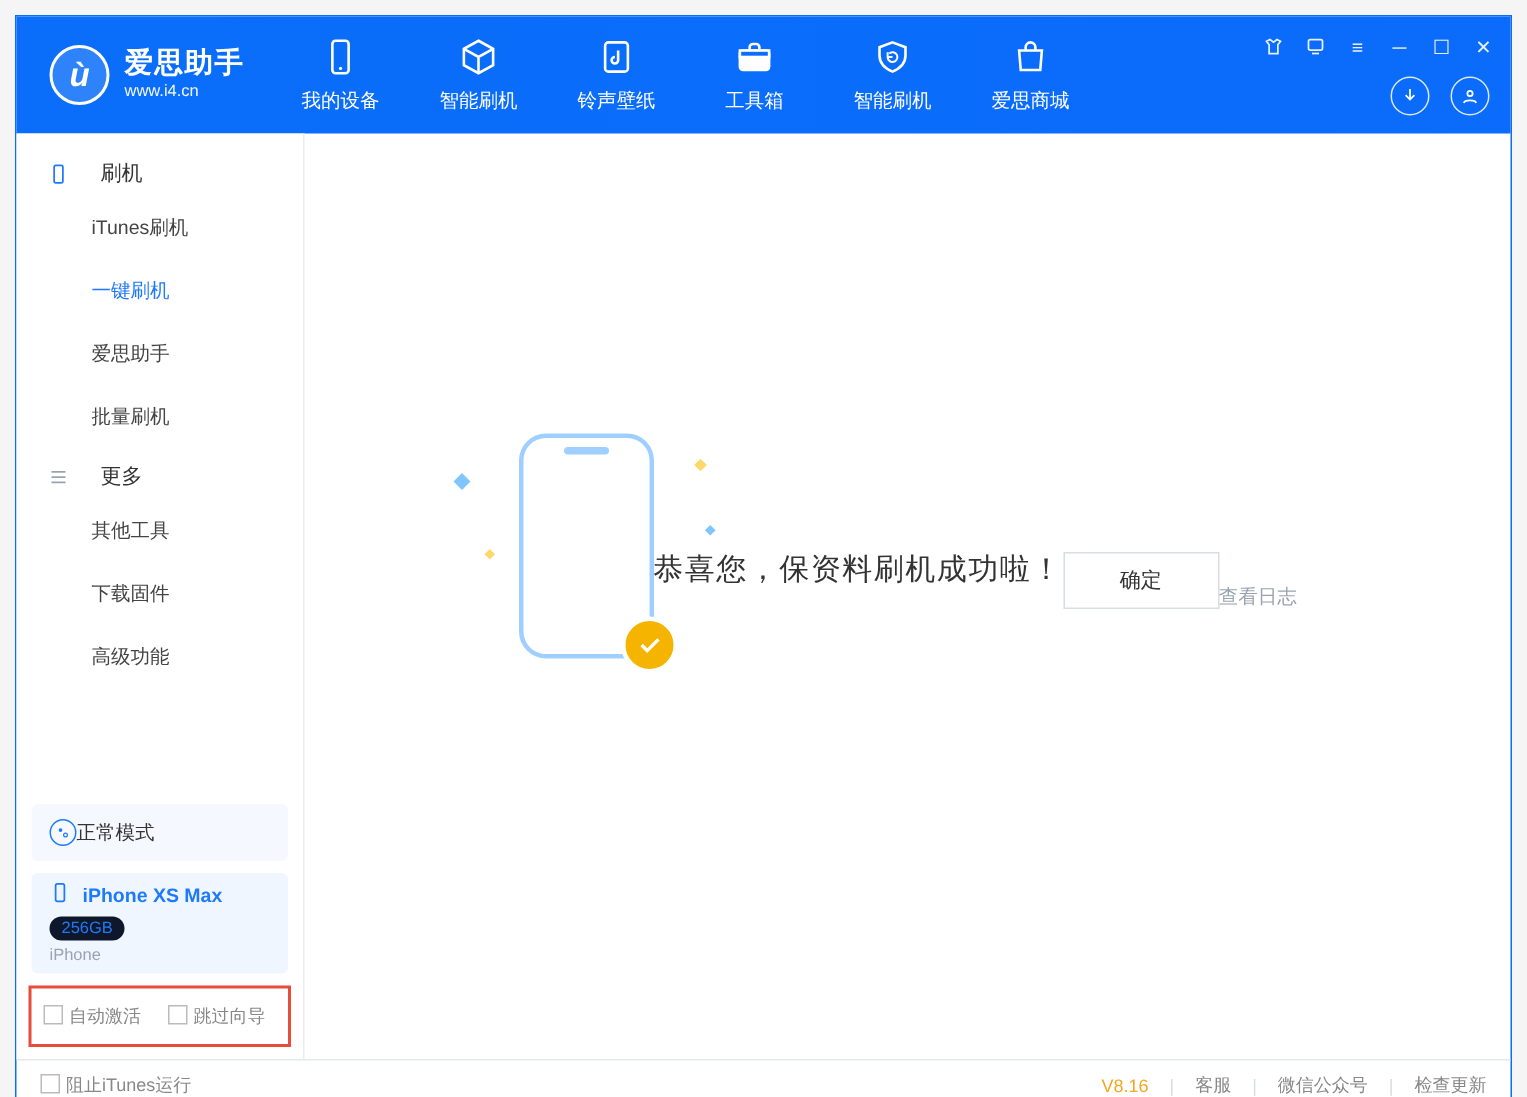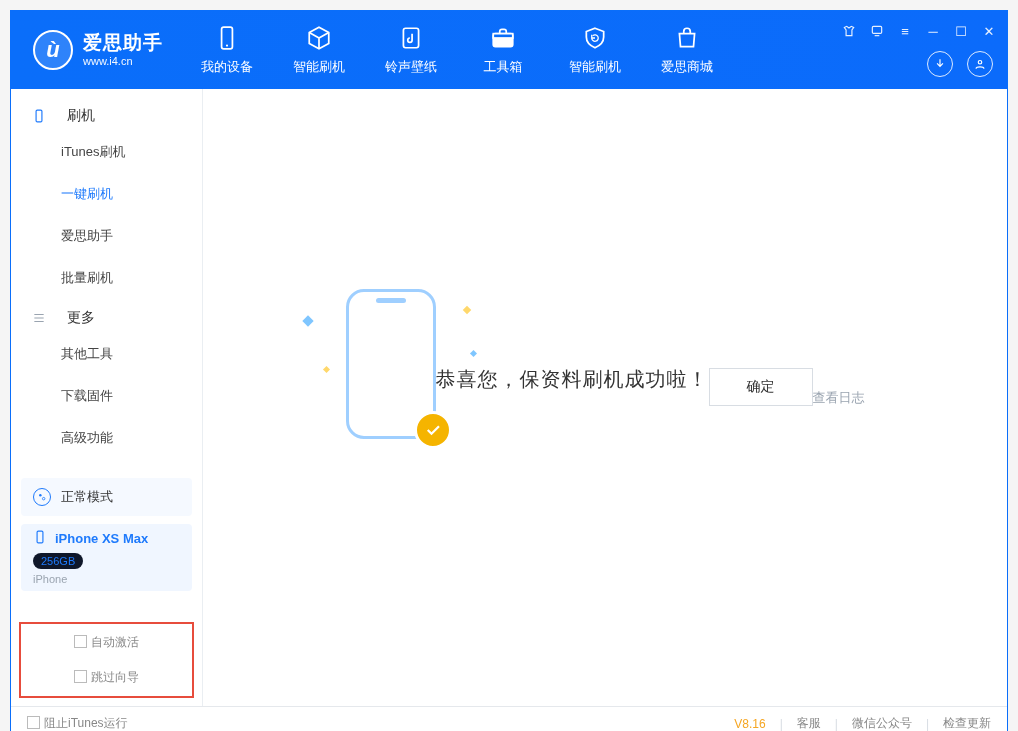--- a/index.html
+++ b/index.html
@@ -21,27 +21,27 @@
 .acct-ctrls { position:absolute; right:14px; top:40px; display:flex; gap:14px; }
 .acct-ctrls .acct { width:26px; height:26px; border-radius:50%; border:1.5px solid rgba(255,255,255,.85); display:flex; align-items:center; justify-content:center; cursor:pointer; }
 .body-area { flex:1; display:flex; min-height:0; }
 .sidebar { width:192px; border-right:1px solid #eaeef2; display:flex; flex-direction:column; background:#fff; }
 .side-scroll { flex:1; overflow:auto; padding-top:8px; }
 .side-group { padding:10px 0 6px 20px; display:flex; align-items:center; gap:20px; color:#333; font-size:14px; }
 .side-group .g-icon { width:16px; height:16px; display:flex; align-items:center; justify-content:center; }
 .side-item { padding:12px 0 12px 50px; font-size:13px; color:#444; cursor:pointer; }
 .side-item.active { color:#1e7afc; }
 .device-panel { padding:10px 10px 8px 10px; }
-.dev-card { background:#f5f9ff; border-radius:4px; padding:10px 12px; margin-bottom:8px; display:flex; align-items:center; gap:10px; font-size:13px; color:#333; }
+.dev-card { background:#f5f9ff; border-radius:4px; padding:10px 12px; margin-bottom:8px; display:flex; align-items:center; font-size:13px; color:#333; }
 .dev-card .circ { width:18px; height:18px; border-radius:50%; border:1.5px solid #1e7afc; display:flex; align-items:center; justify-content:center; }
 .dev-card2 { background:#f0f6ff; border-radius:4px; padding:6px 12px; font-size:13px; }
 .dev-name { color:#1e7afc; font-weight:bold; display:flex; align-items:center; gap:8px; }
 .dev-badge { display:inline-block; background:#0f172a; color:#1e7afc; font-size:11px; font-weight:normal; padding:2px 8px; border-radius:10px; margin-top:6px; }
 .dev-sub { color:#9aa4b0; font-size:11px; margin-top:4px; }
-.bottom-opts { border:2px solid #e74c3c; margin:23px 8px 8px 8px; padding:10px 8px; display:flex; gap:18px; font-size:12px; color:#888; align-items:center;flex-direction:column; }
+.bottom-opts { border:2px solid #e74c3c; margin:0 8px 8px 8px; padding:10px 8px; display:flex; gap:18px; font-size:12px; color:#888; align-items:center; }
 .chk { width:13px; height:13px; border:1px solid #bbb; display:inline-block; margin-right:4px; vertical-align:-2px; }
 .main-pane { flex:1; position:relative; display:flex; align-items:center; justify-content:center; }
 .success-art { position:relative; margin-bottom:28px; margin-top:-40px; }
 .phone { width:90px; height:150px; border:3px solid #9fcfff; border-radius:18px; position:relative; background:#fff; }
 .phone .notch { position:absolute; top:6px; left:50%; transform:translateX(-50%); width:30px; height:5px; background:#9fcfff; border-radius:3px; }
 .check-badge { position:absolute; right:-16px; bottom:-10px; width:38px; height:38px; background:#f5b400; border-radius:50%; border:3px solid #fff; display:flex; align-items:center; justify-content:center; }
 .check-badge svg { stroke:#fff; stroke-width:3; fill:none; width:18px; height:18px; }
 .sparkle { position:absolute; background:#7fc6ff; transform:rotate(45deg); }
 .sp1 { width:8px; height:8px; left:-42px; top:28px; }
 .sp2 { width:5px; height:5px; left:-22px; top:78px; background:#ffd86b; }

